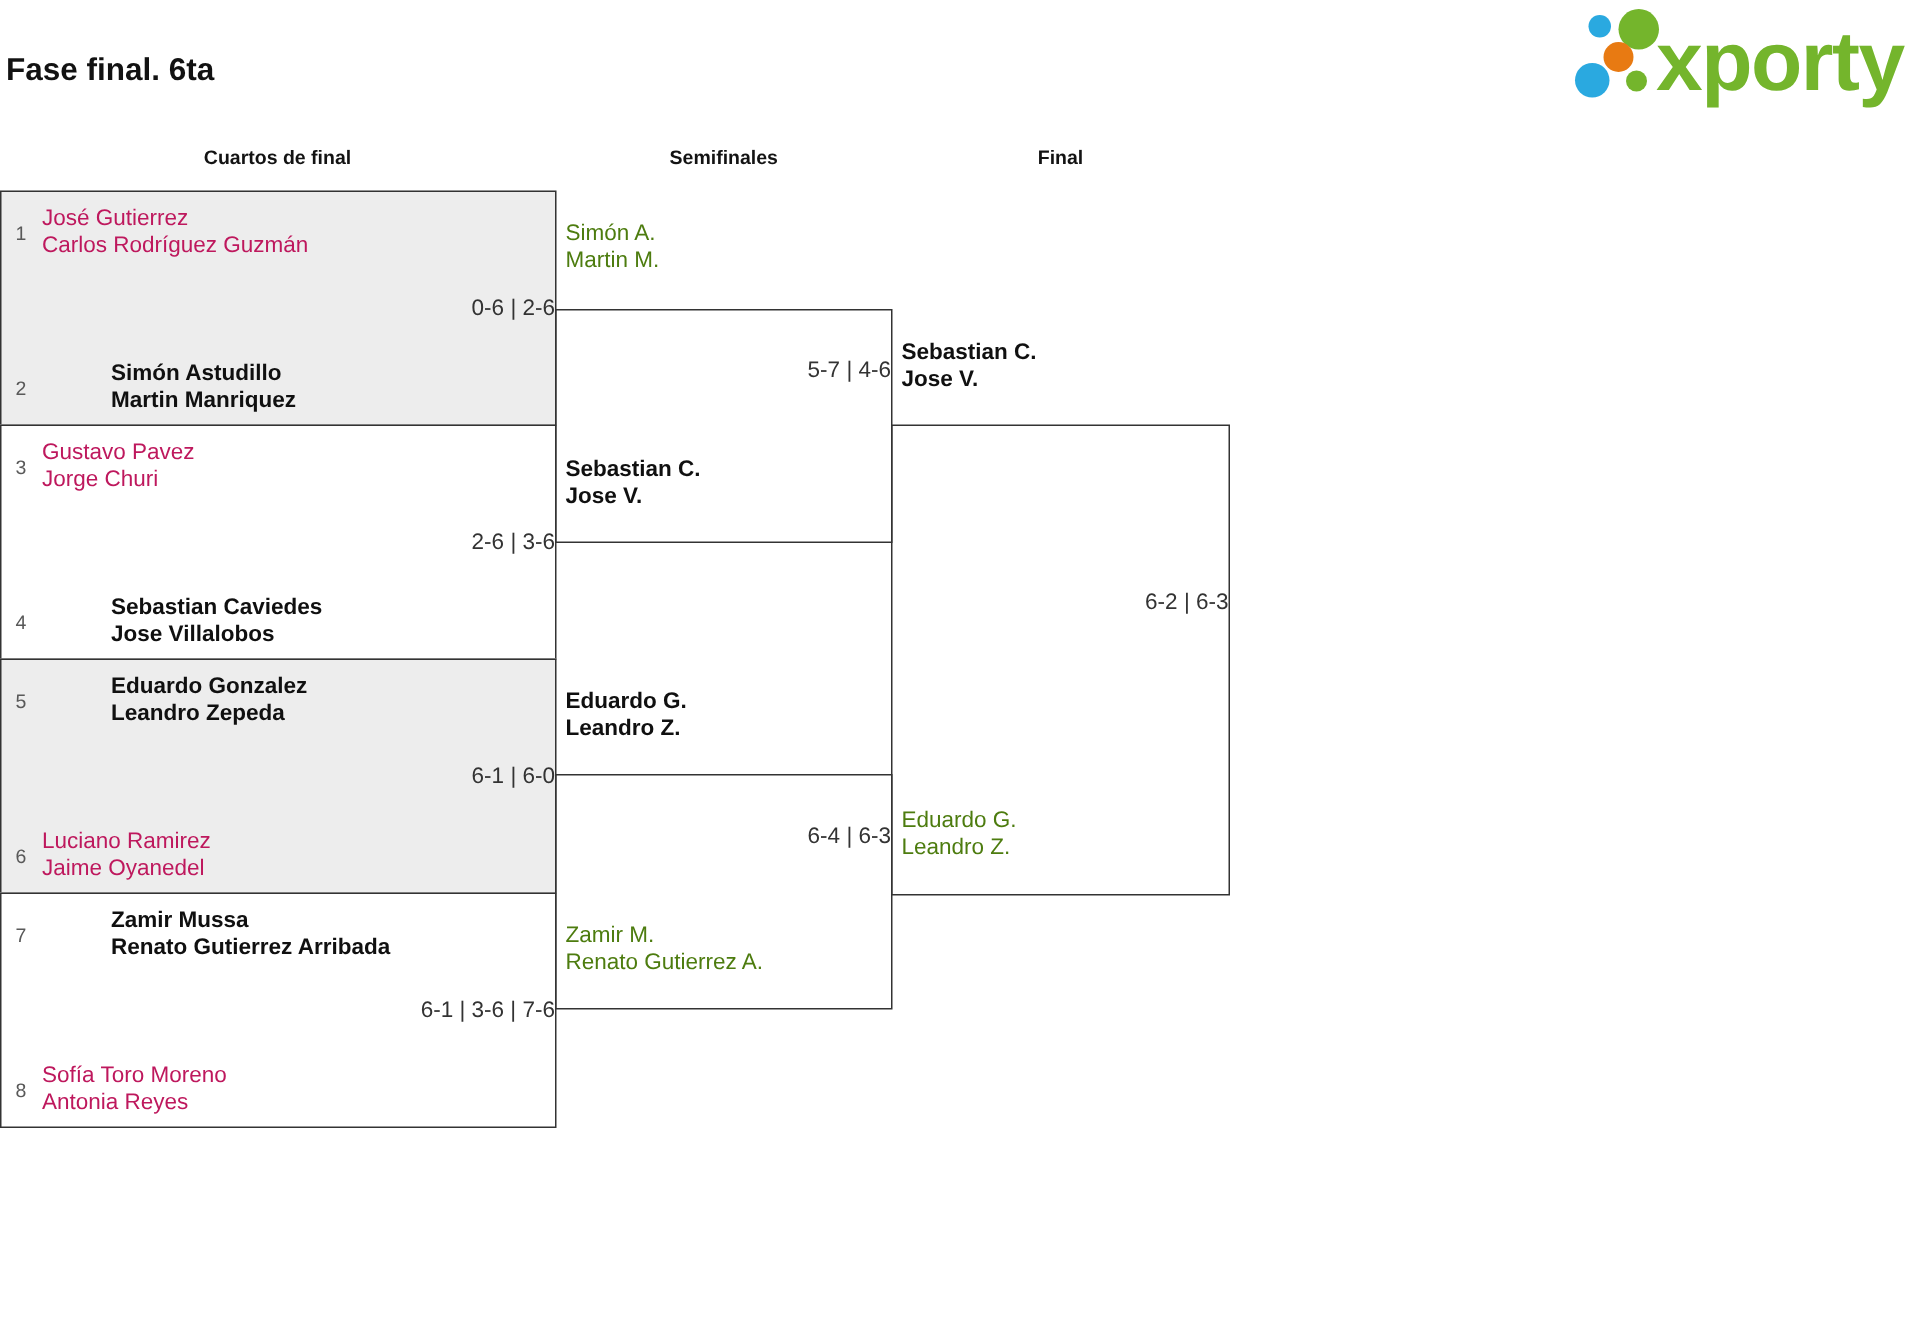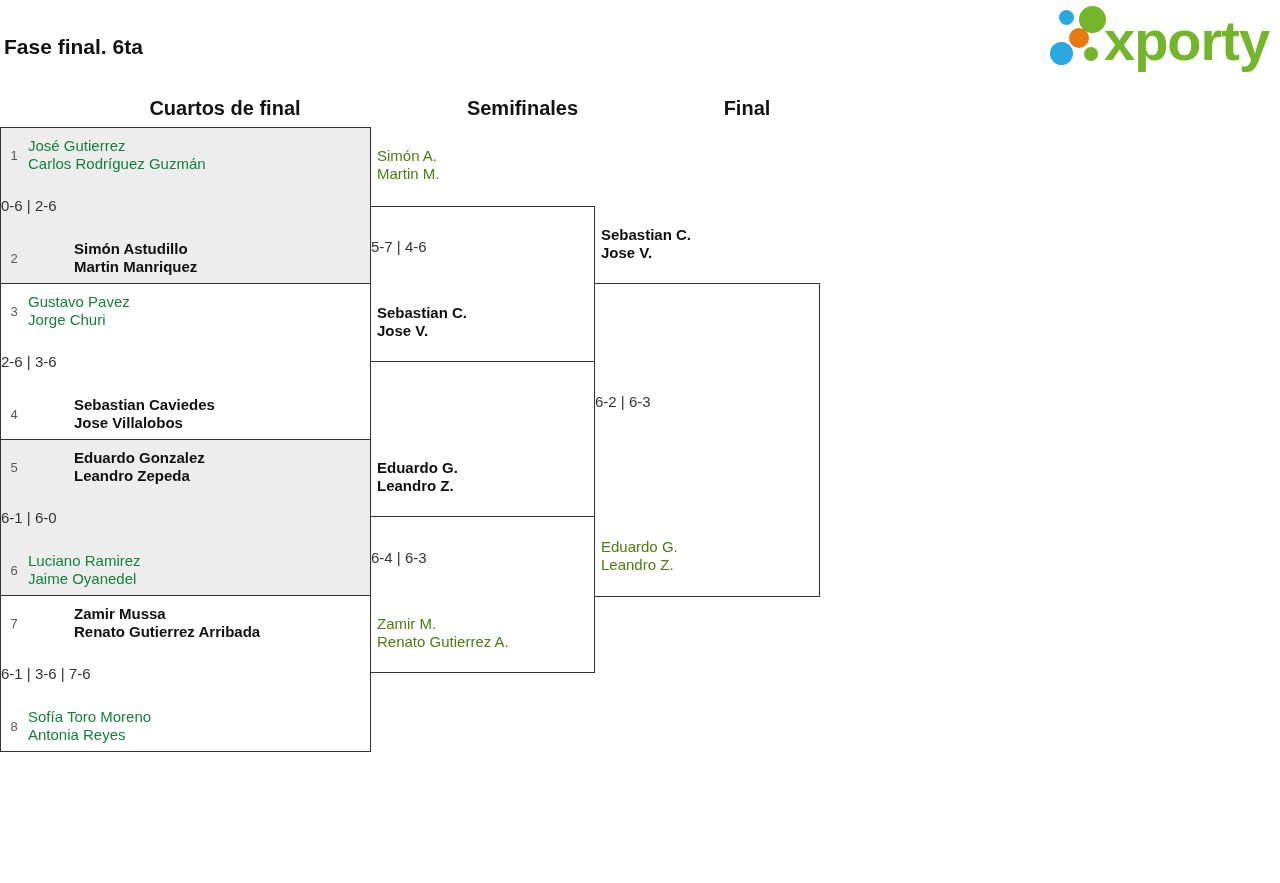--- a/index.html
+++ b/index.html
@@ -9,38 +9,38 @@
   
   .title1 { position:absolute; left:4px; top:2px; font-size:25px; font-weight:700; color:#121212; white-space:nowrap; }
   .title2 { position:absolute; left:4px; top:35px; font-size:21px; font-weight:700; color:#121212; white-space:nowrap; }
 
   
   .dot { position:absolute; border-radius:50%; }
   .logo-text { position:absolute; left:1104px; top:13px; font-size:56px; font-weight:700;
                letter-spacing:-1px; color:var(--logo-green,#74b52c); white-space:nowrap; line-height:1.0; }
 
   
-  .col-h { position:absolute; top:97px; font-size:20px; font-weight:700; color:#131313; text-align:center;padding-left:40px; }
+  .col-h { position:absolute; top:97px; font-size:13px; font-weight:700; color:#131313; text-align:center; }
   .col-h.qf { left:0; width:370px; }
   .col-h.sf { left:370px; width:225px; }
   .col-h.fi { left:594px; width:226px; }
 
   
   .box { position:absolute; border:1px solid #333; box-sizing:border-box; background:transparent; }
   .box.shade { background:#ededed; }
   .box.white { background:#ffffff; }
 
   .qfbox { left:0; width:371px; height:157px; }
 
   
-  .team { position:absolute; font-size:15px; line-height:18px; color:#15803d; white-space:nowrap; }
+  .team { position:absolute; font-size:15px; line-height:18px; color:#be185d; white-space:nowrap; }
   .team.w { font-weight:700; color:#101010;margin-left:46px; }
   .seed { position:absolute; left:4px; width:18px; height:36px; display:flex; align-items:center;
           justify-content:center; font-size:13px; color:#595959; }
-  .score { position:absolute; left:0; width:100%; font-size:15px; color:#333; text-align:left; white-space:nowrap; }
+  .score { position:absolute; left:0; width:100%; font-size:15px; color:#333; text-align:right; white-space:nowrap; }
 
   
   .qfbox .team.t { left:27px; top:9px; }
   .qfbox .seed.t { top:9px; }
   .qfbox .score  { top:69px; }
   .qfbox .team.b { left:27px; top:112px; }
   .qfbox .seed.b { top:112px; }
 
   
   .flabel { position:absolute; font-size:15px; line-height:18px; white-space:nowrap; }

